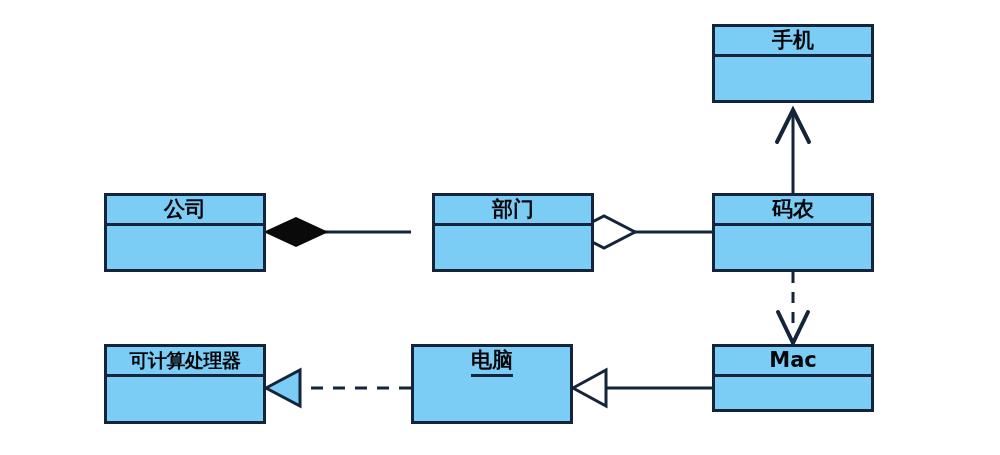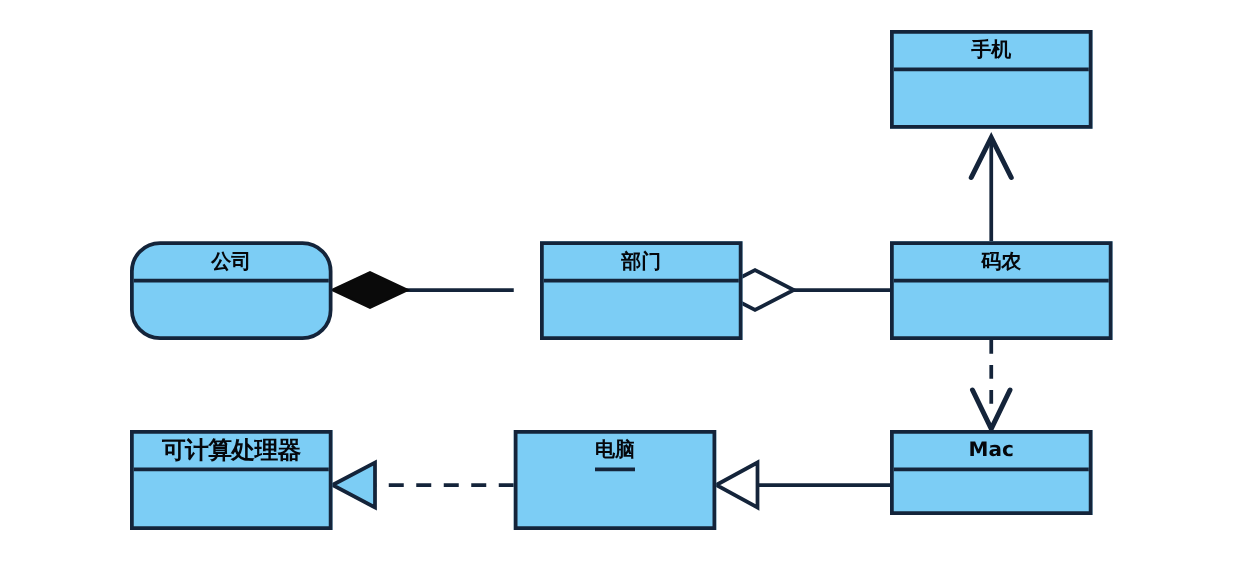--- a/index.html
+++ b/index.html
@@ -33,21 +33,21 @@
     display: flex;
     flex-direction: column;
     z-index: 3;
   }
   .uml-name {
     box-sizing: border-box;
     height: 30px;
     line-height: 26px;
     text-align: center;
     font-weight: bold;
-    font-size: 16px;
+    font-size: 21px;
     color: #05070b;
     border-bottom: 3px solid #14243a;
     white-space: nowrap;
     overflow: visible;
     letter-spacing: 0px;
   }
   .uml-name.tight {
     font-size: 19px;
     letter-spacing: -0.5px;
   }
@@ -97,31 +97,31 @@
       <line x1="411" y1="388" x2="300" y2="388" stroke="#14243a" stroke-width="3" stroke-dasharray="12 10"></line>
       <polygon points="266,388 300,370 300,406" fill="#7ccdf5" stroke="#14243a" stroke-width="3" stroke-linejoin="miter"></polygon>
     </g>
   </svg>
 
   <div class="uml-class" style="left:712px; top:24px; width:162px; height:79px;">
     <div class="uml-name">手机</div>
     <div class="uml-attrs"></div>
   </div>
 
-  <div class="uml-class" style="left:104px; top:193px; width:162px; height:79px;border-radius:24px;">
+  <div class="uml-class" style="left:104px; top:193px; width:162px; height:79px;">
     <div class="uml-name">公司</div>
     <div class="uml-attrs"></div>
   </div>
 
   <div class="uml-class" style="left:432px; top:193px; width:162px; height:79px;">
     <div class="uml-name">部门</div>
     <div class="uml-attrs"></div>
   </div>
 
-  <div class="uml-class" style="left:712px; top:193px; width:178px; height:79px;">
+  <div class="uml-class" style="left:712px; top:193px; width:162px; height:79px;">
     <div class="uml-name">码农</div>
     <div class="uml-attrs"></div>
   </div>
 
   <div class="uml-class" style="left:104px; top:344px; width:162px; height:80px;">
     <div class="uml-name tight">可计算处理器</div>
     <div class="uml-attrs"></div>
   </div>
 
   <div class="uml-class" style="left:411px; top:344px; width:162px; height:80px;align-items:center;">

